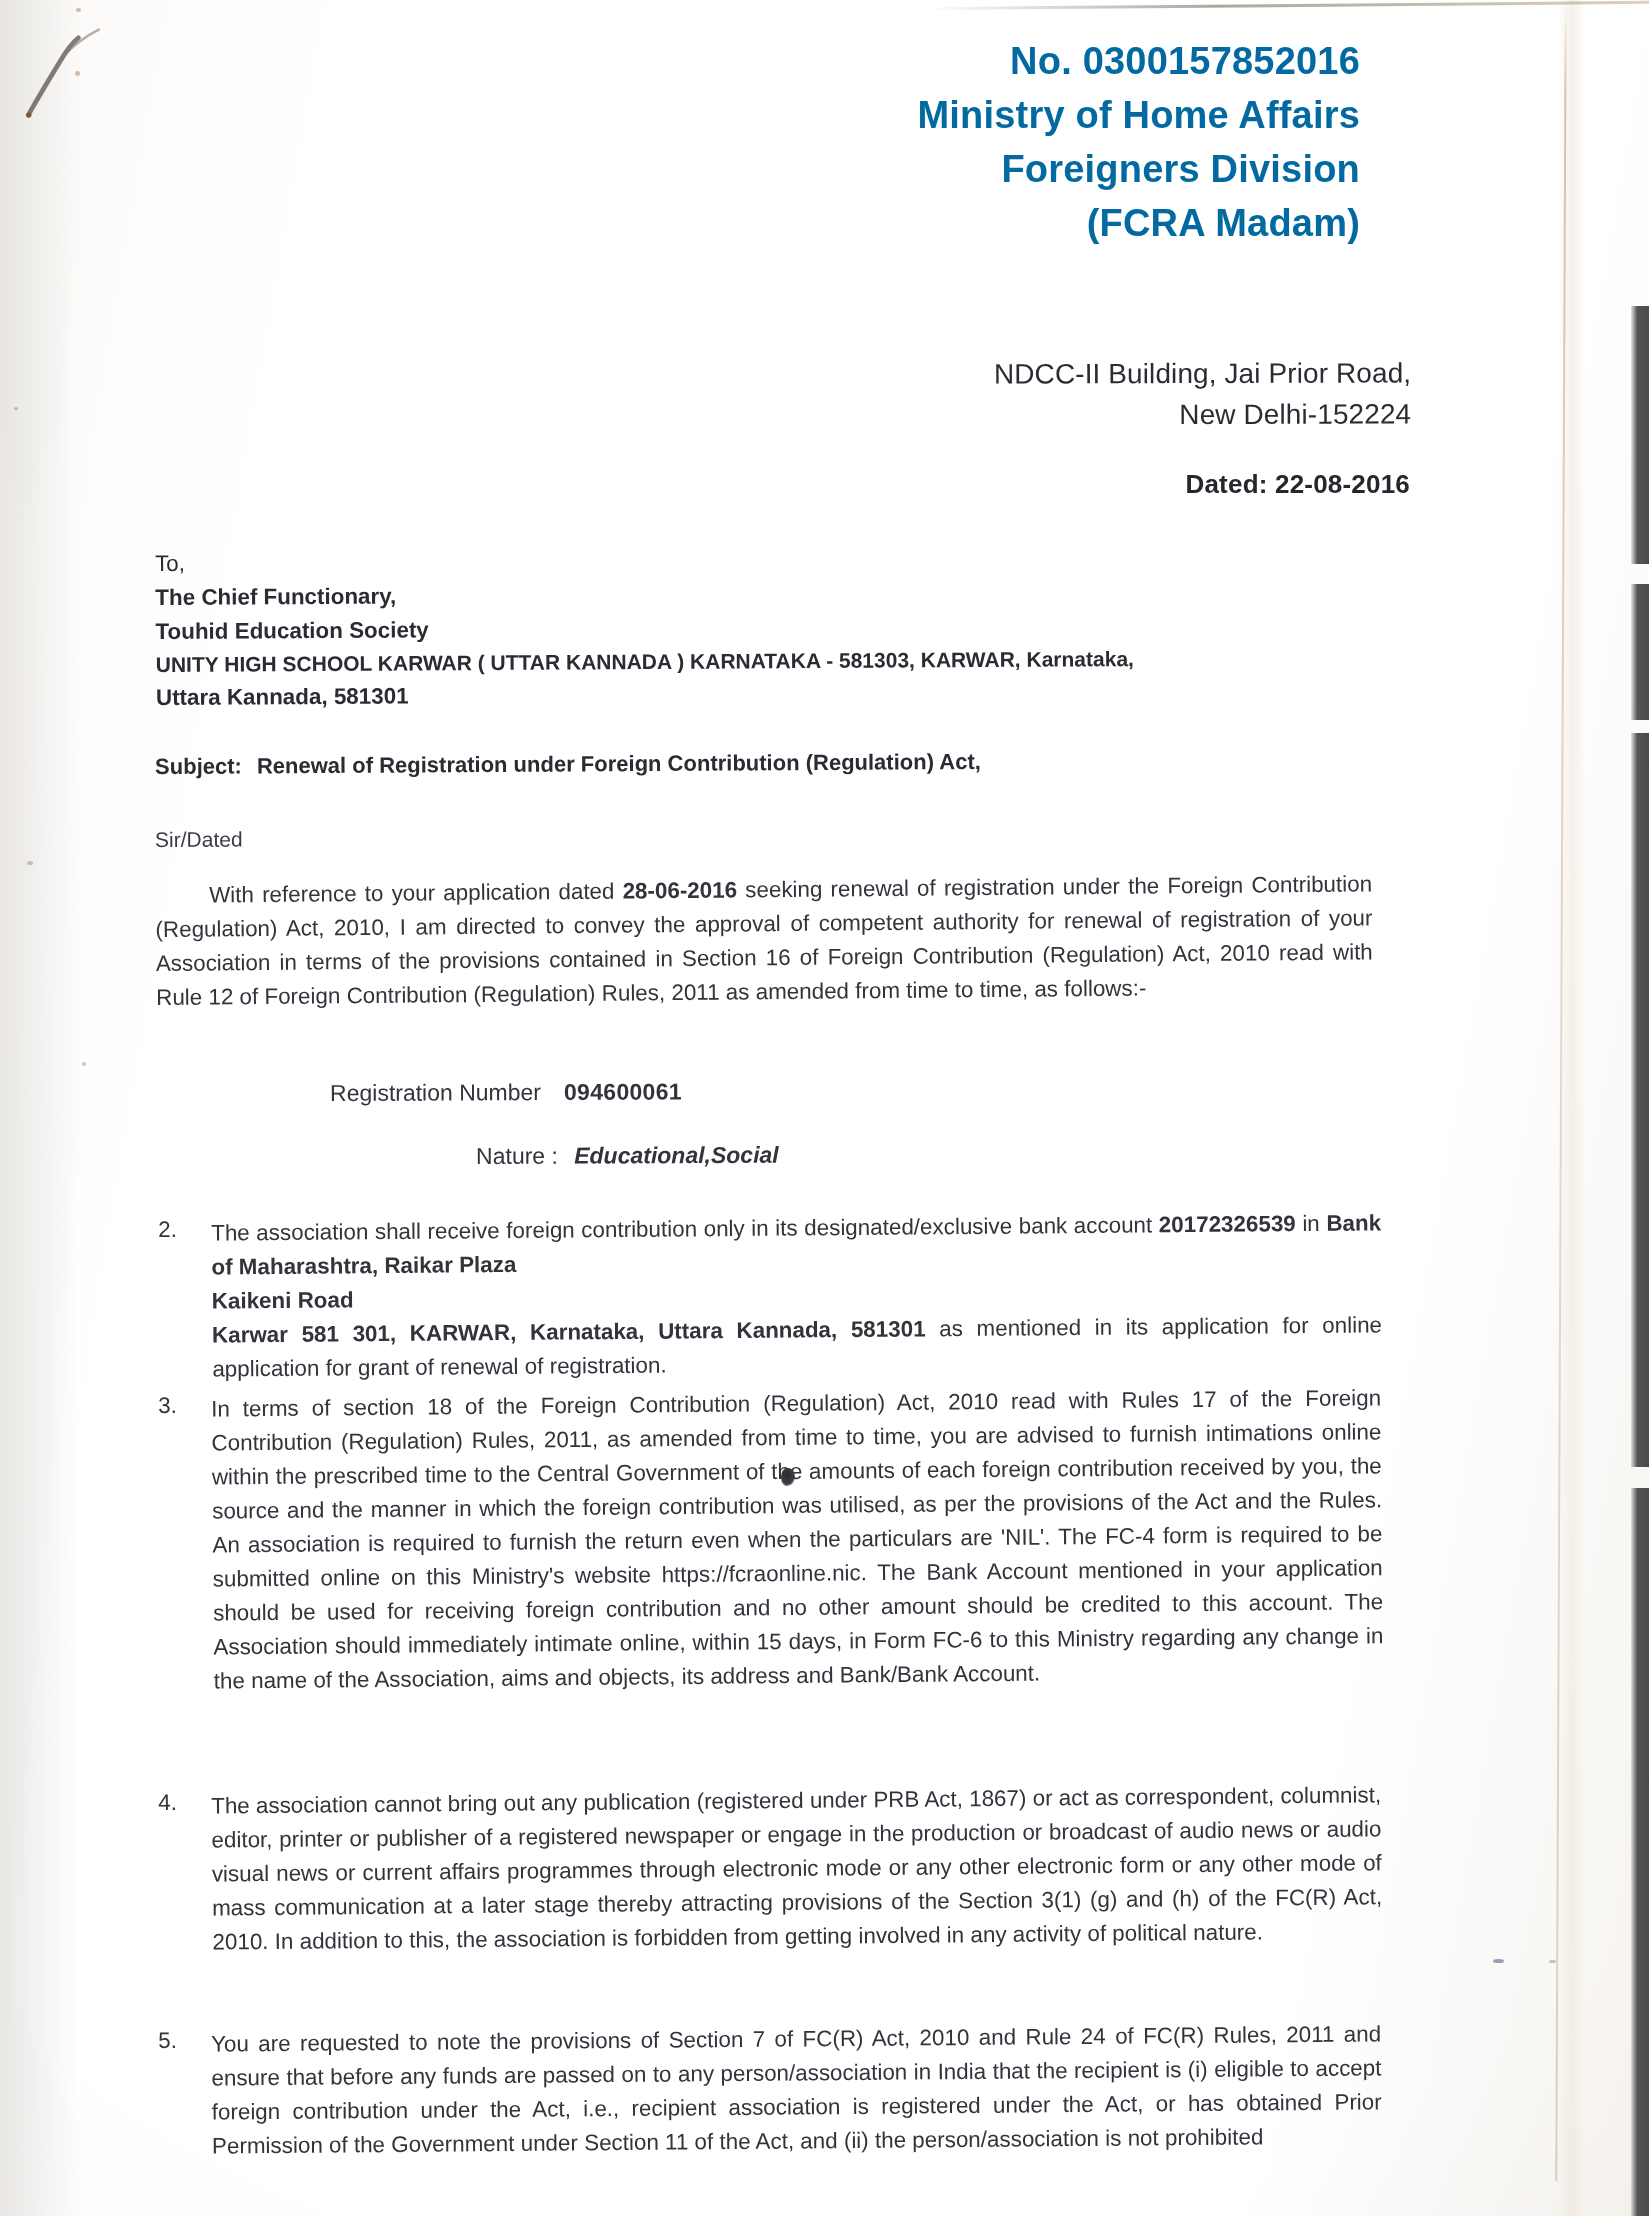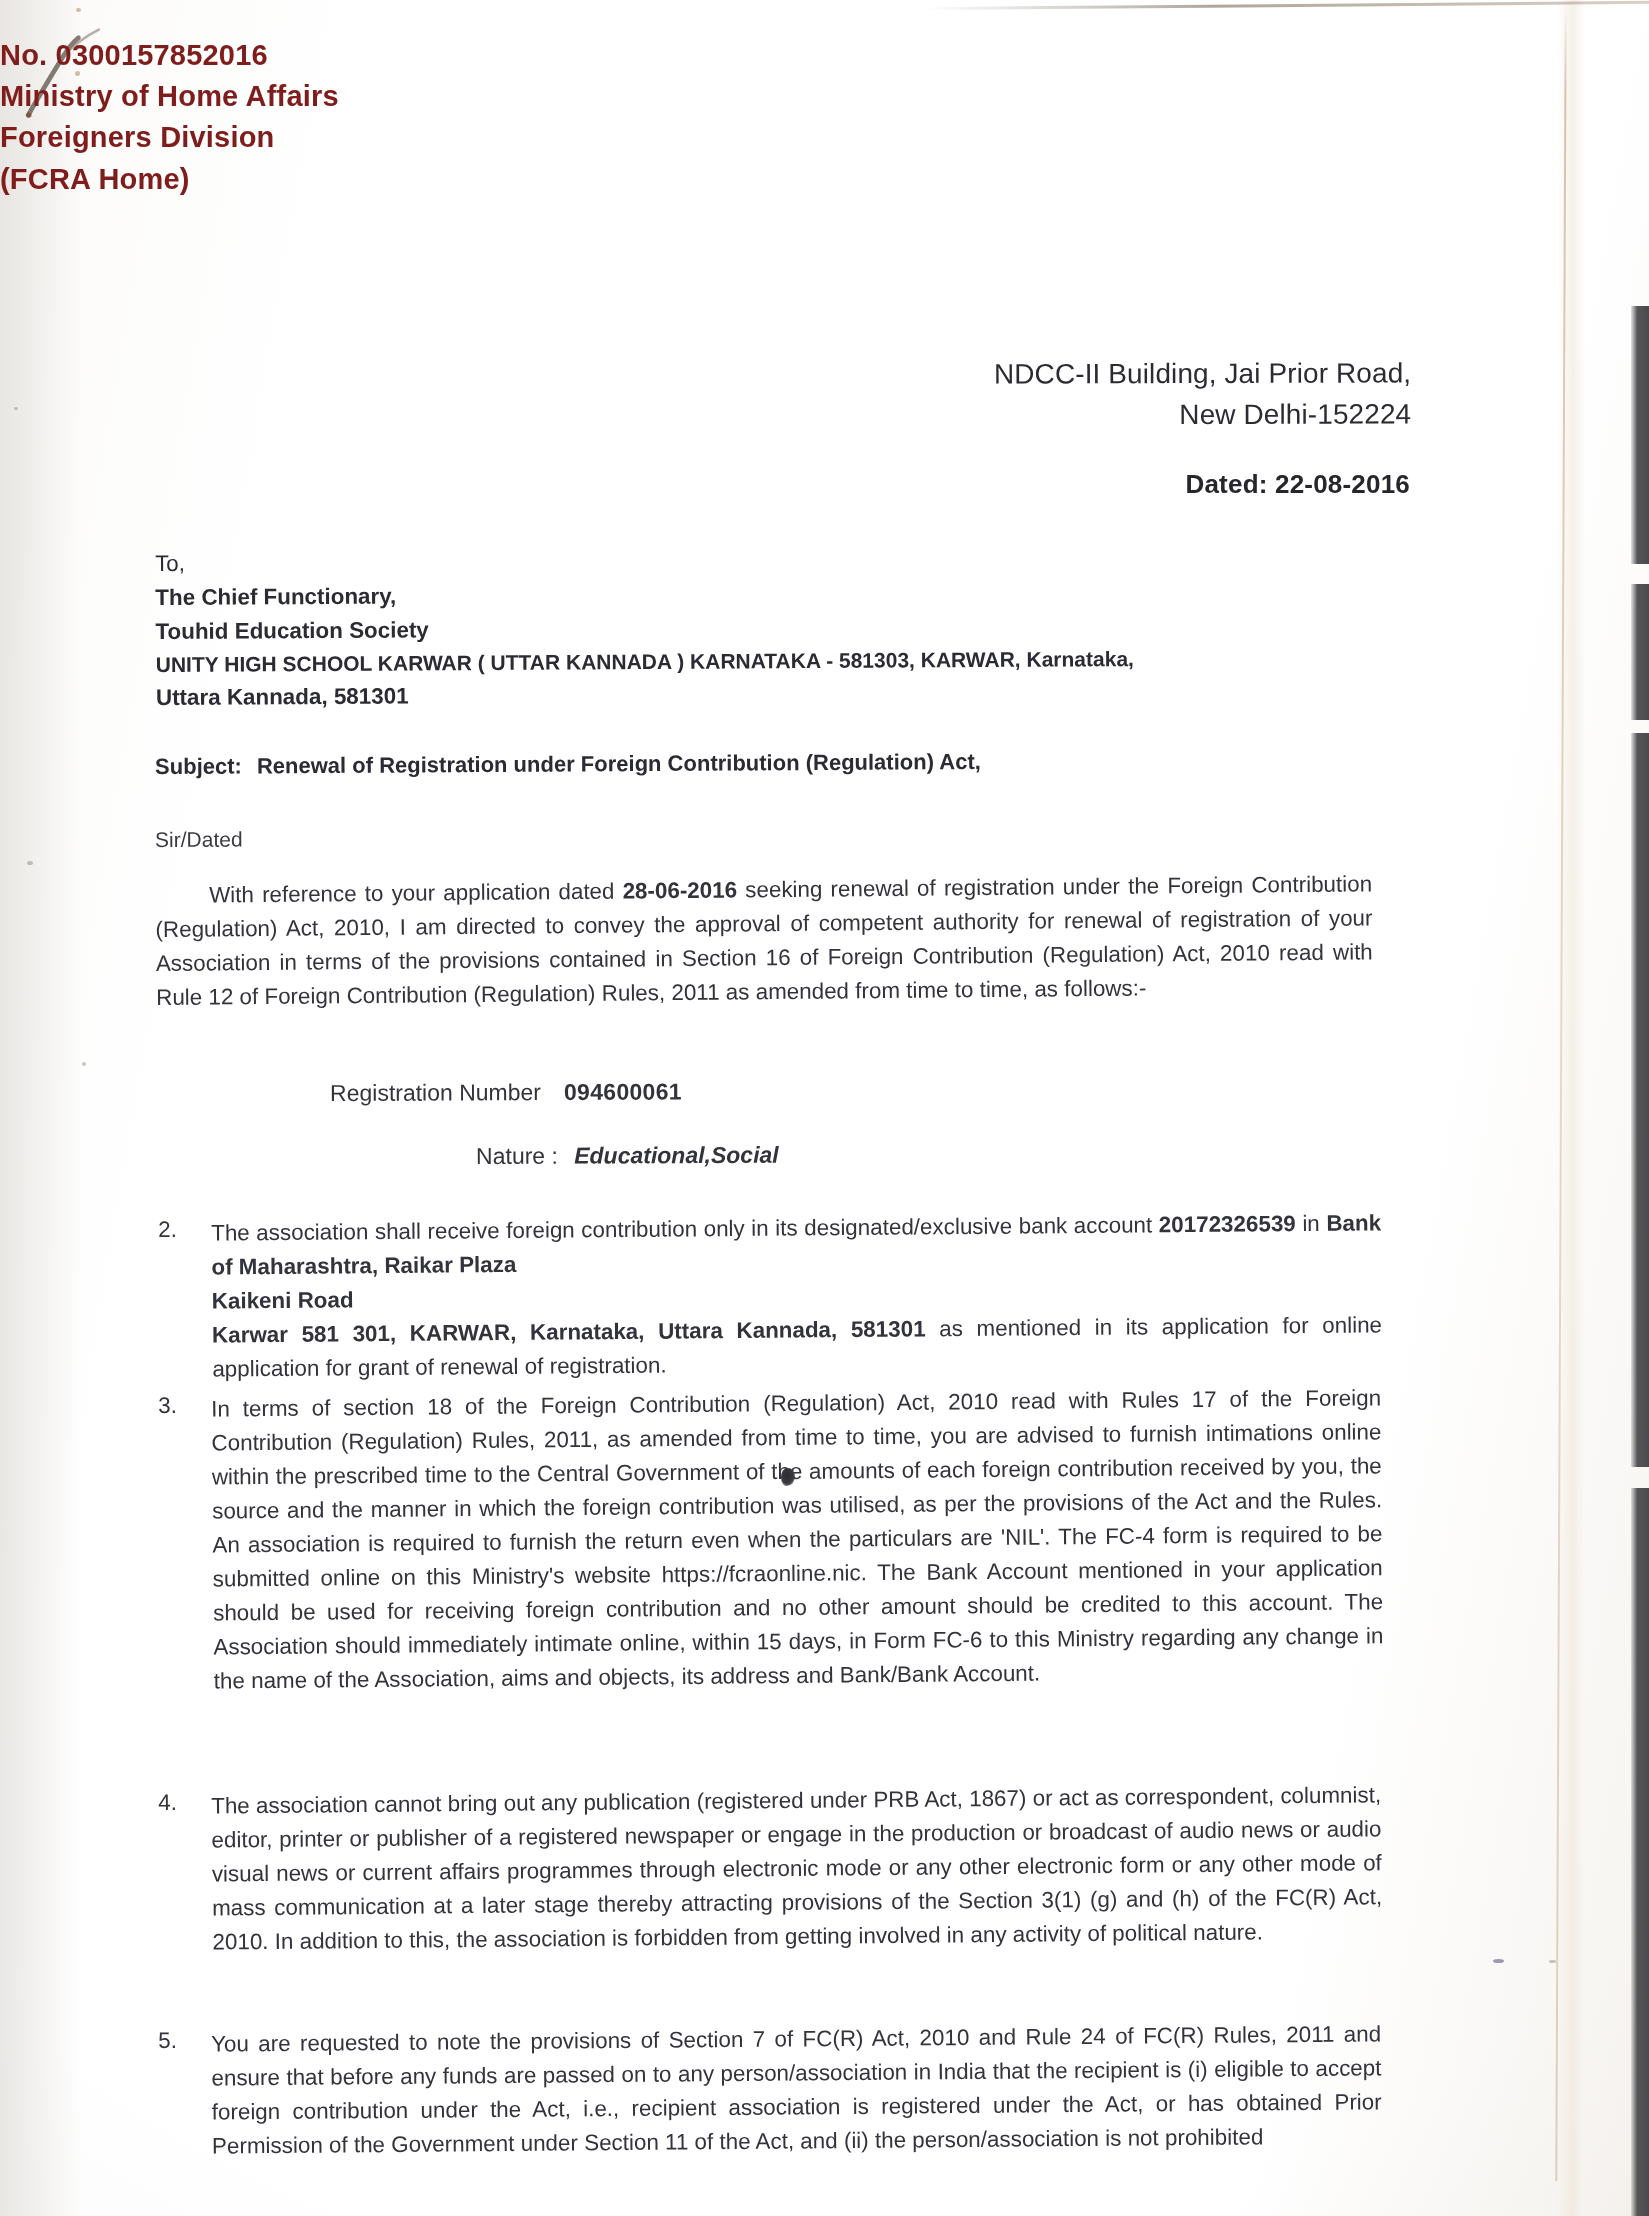--- a/index.html
+++ b/index.html
@@ -70,25 +70,25 @@
     right: 0;
     width: 17.7px;
     background: linear-gradient(90deg, rgba(74,74,74,0.15) 0%, #555557 35%, #4a4a4c 100%);
   }
   .b { font-weight: bold; }
   
   #letter-head {
     position: absolute;
     left: 0; top: 35px;
     width: 1360px;
-    text-align: left;
+    text-align: right;
     font-weight: bold;
-    font-size: 29px;
+    font-size: 38px;
     line-height: 1.42;
-    color: #7f1d1d;
+    color: #0369a1;
     letter-spacing: 0.2px;
   }
   #letter-head div { display: block; }
   
   #office-address {
     position: absolute;
     right: 238px; top: 354px;
     text-align: right;
     font-size: 28px;
     line-height: 1.45;
@@ -250,21 +250,21 @@
     <div class="lid-band" style="top:584px;height:136px;"></div>
     <div class="lid-band" style="top:733px;height:734px;"></div>
     <div class="lid-band" style="top:1488px;height:728px;"></div>
   </div>
   <div id="top-edge-line"></div>
 
   <div id="letter-head">
     <div>No. 0300157852016</div>
     <div>Ministry of Home Affairs</div>
     <div>Foreigners Division</div>
-    <div>(FCRA Home)</div>
+    <div>(FCRA Madam)</div>
   </div>
 
   <div id="office-address">
     <div>NDCC-II Building, Jai Prior Road,</div>
     <div>New Delhi-152224</div>
   </div>
   <div id="dated-line">Dated: 22-08-2016</div>
 
   <div id="recipient-block">
     <div class="to-word">To,</div>

